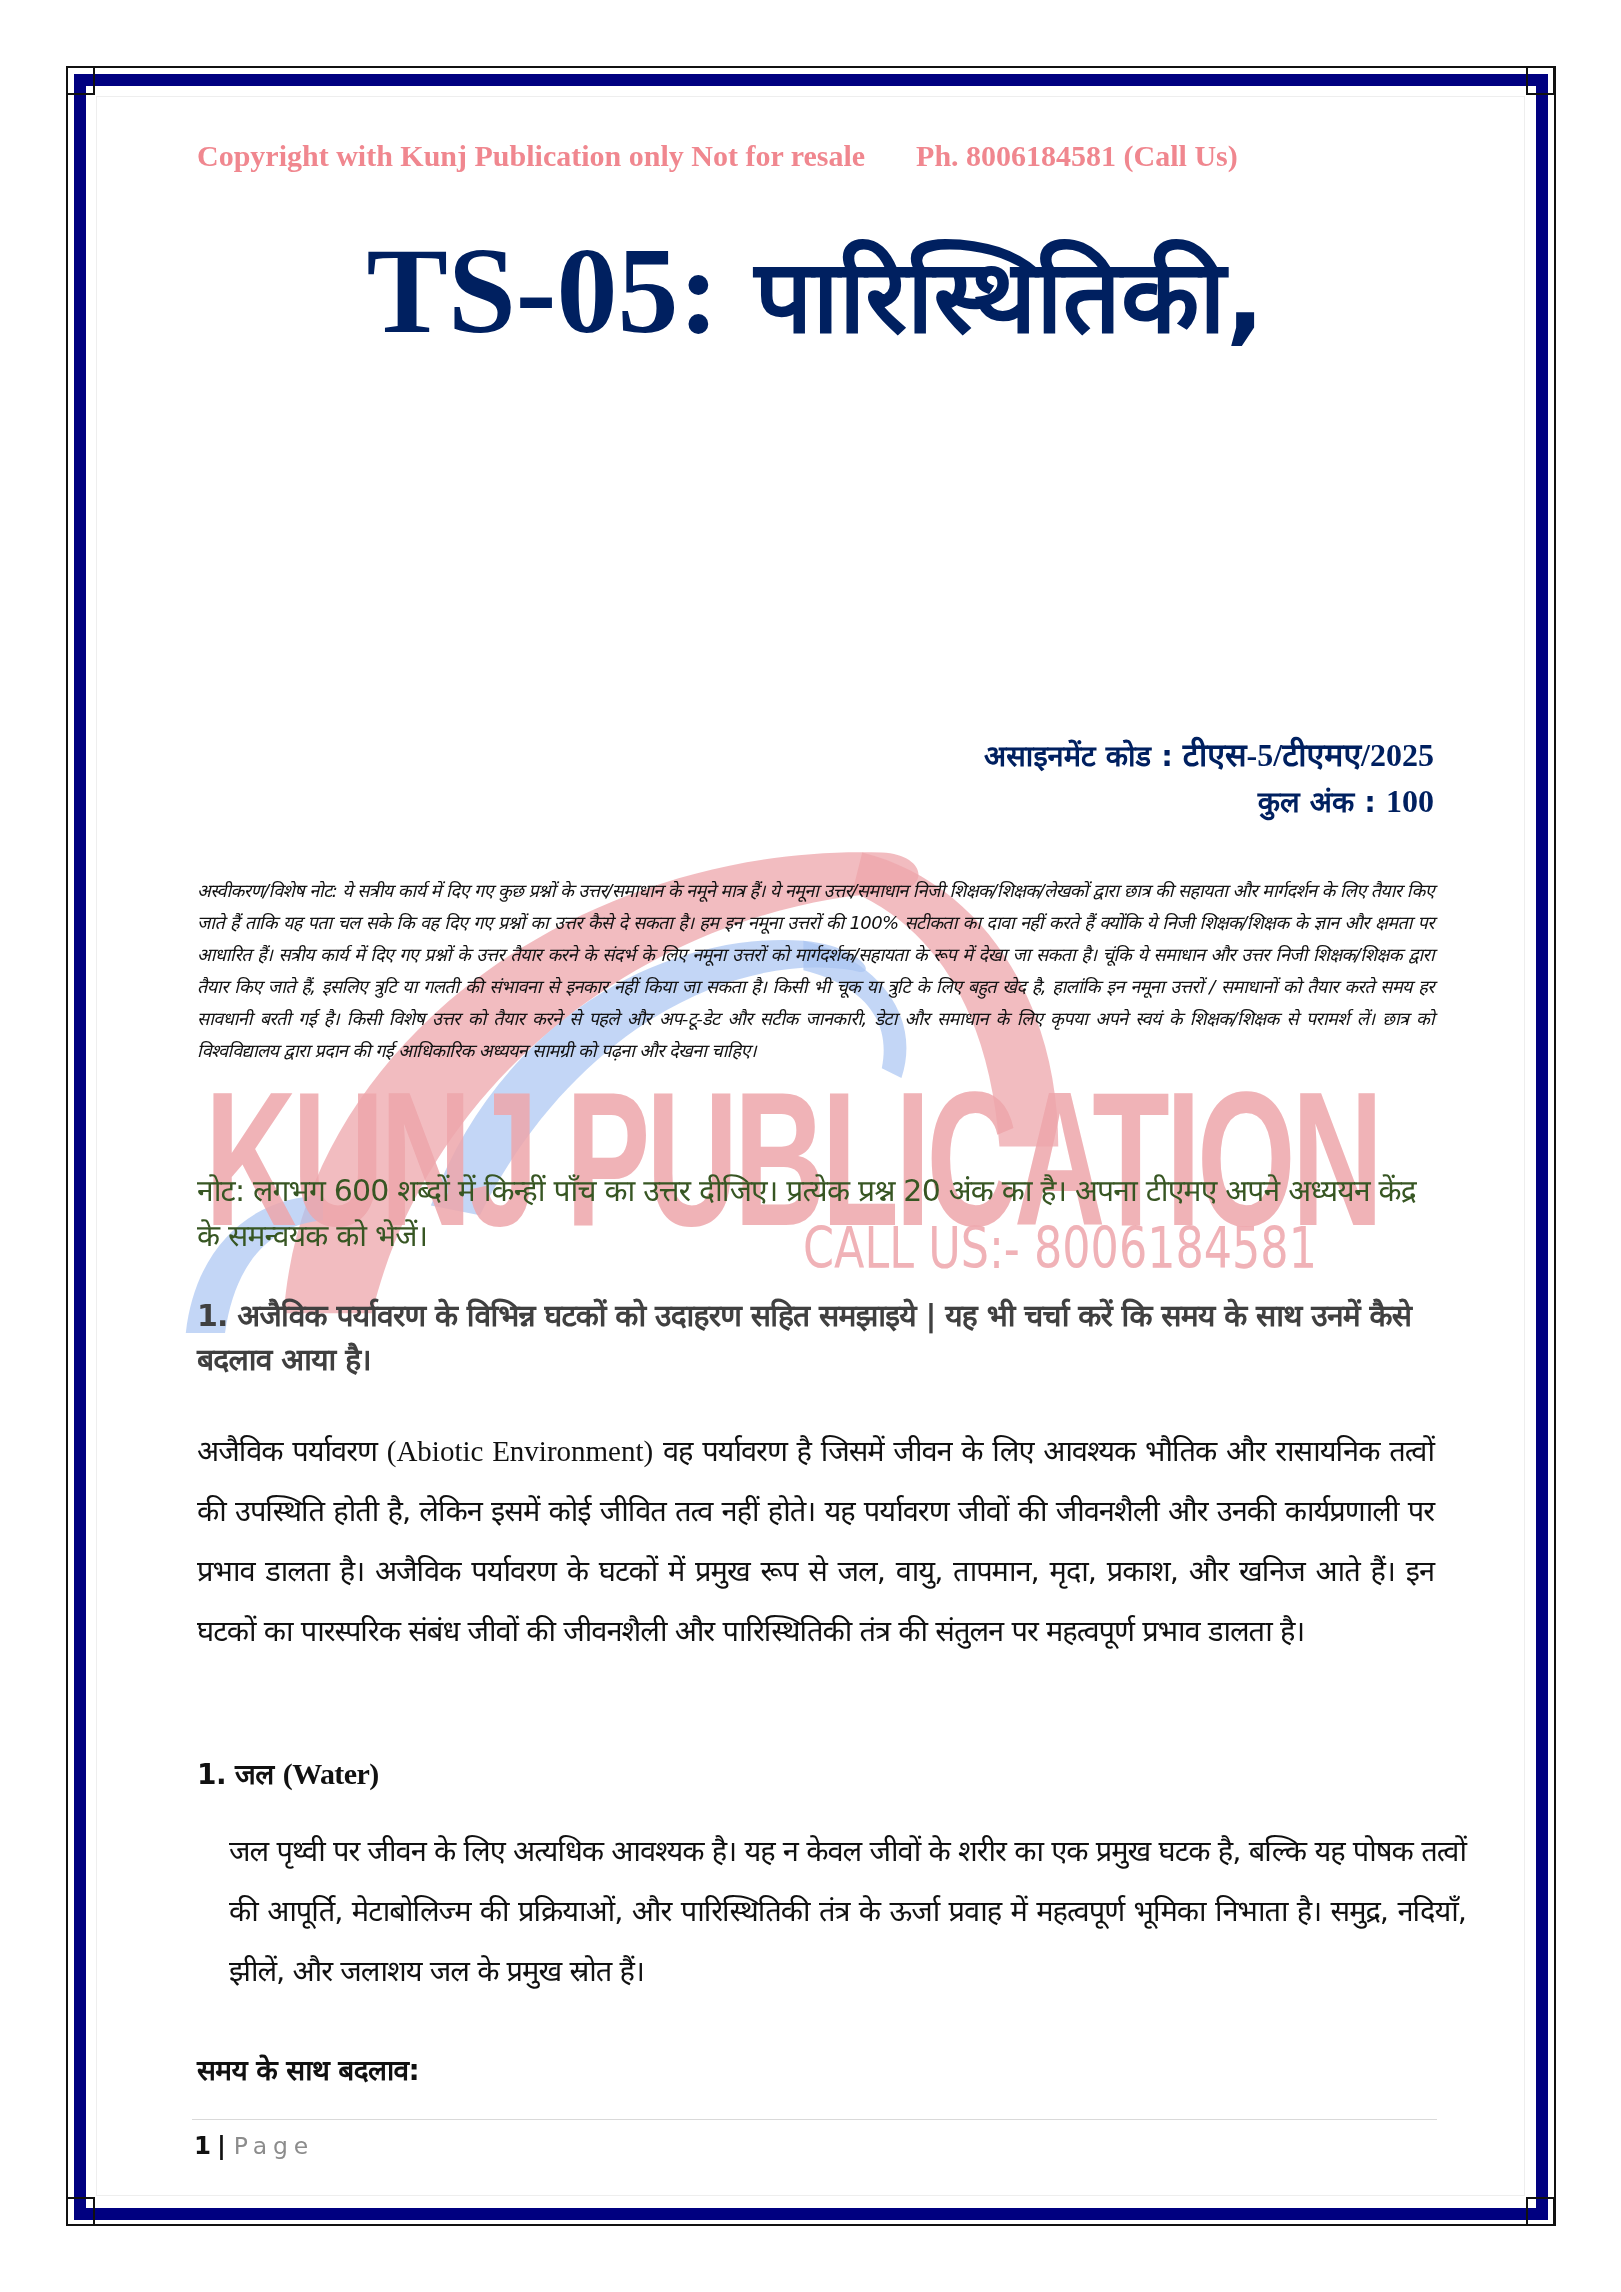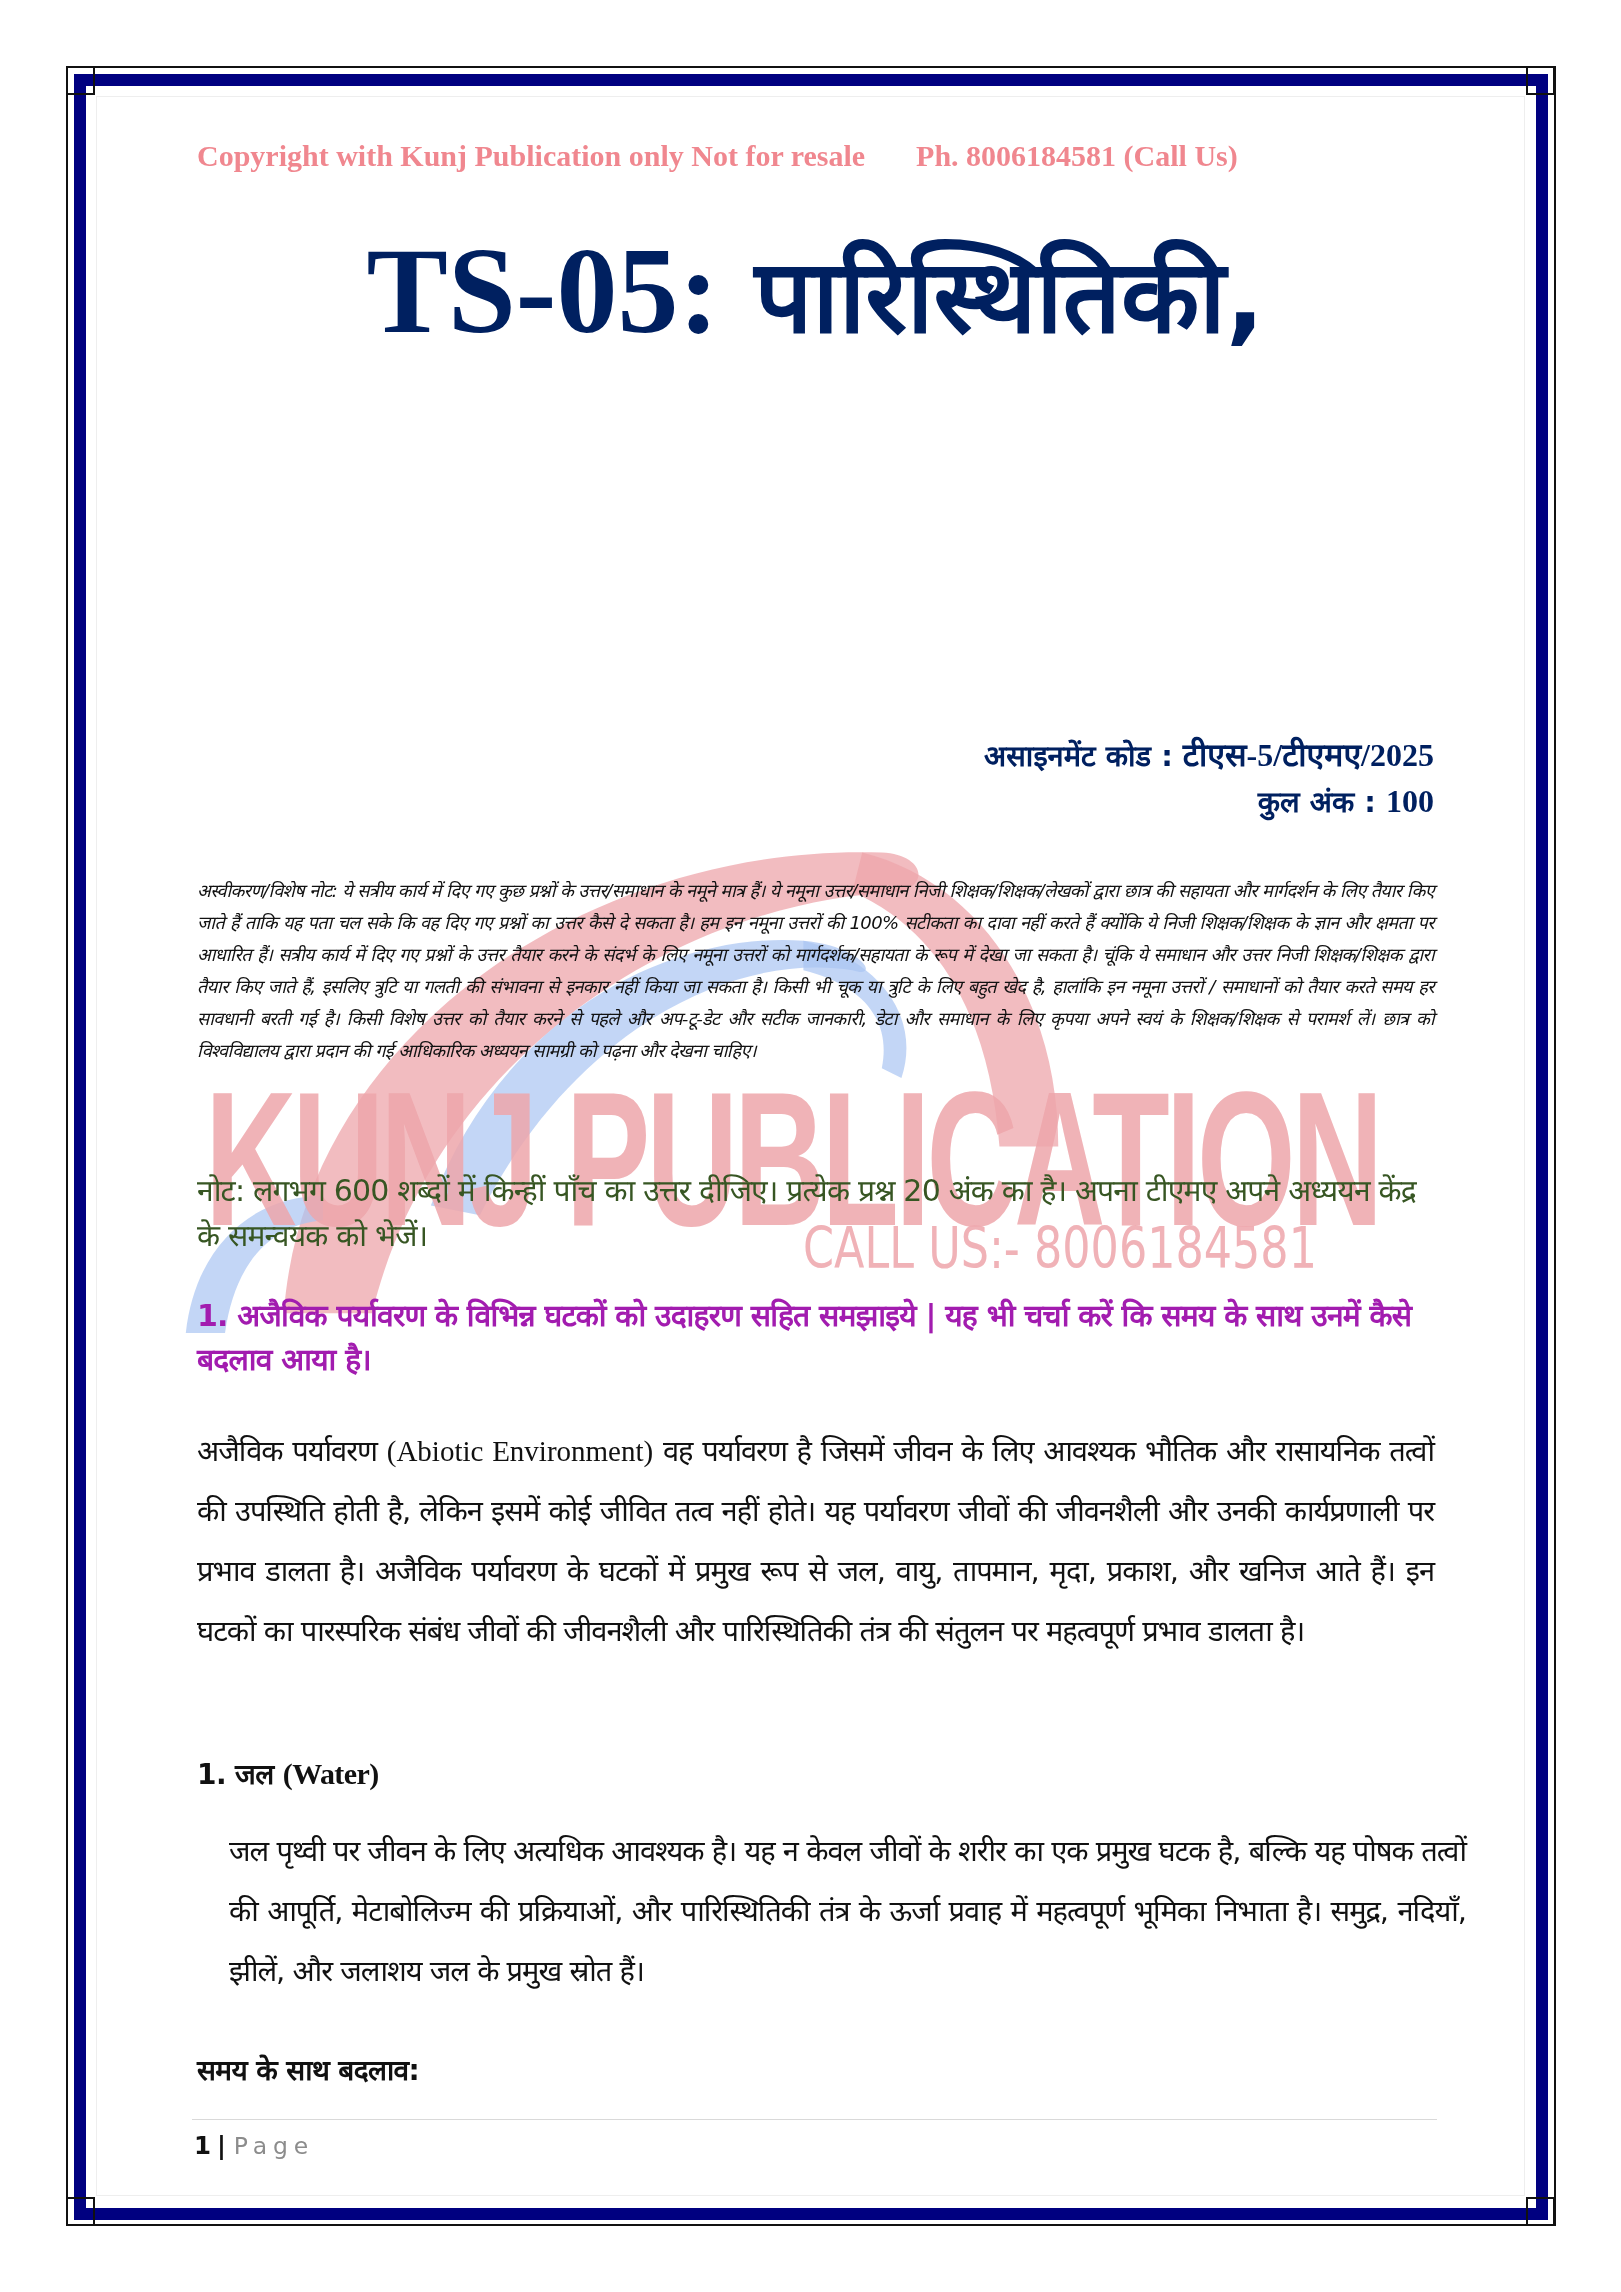--- a/index.html
+++ b/index.html
@@ -155,21 +155,21 @@
     }
 
     .question {
       position: absolute;
       left: 0; top: 1294px;
       width: 1237px;
       font-family: "DejaVu Sans", sans-serif;
       font-weight: bold;
       font-size: 30px;
       line-height: 44px;
-      color: #a21caf;
+      color: #404040;
       letter-spacing: -0.8px;
     }
 
     .para {
       position: absolute;
       left: 0;
       width: 1237px;
       font-family: "DejaVu Sans", sans-serif;
       font-size: 29px;
       line-height: 60px;

